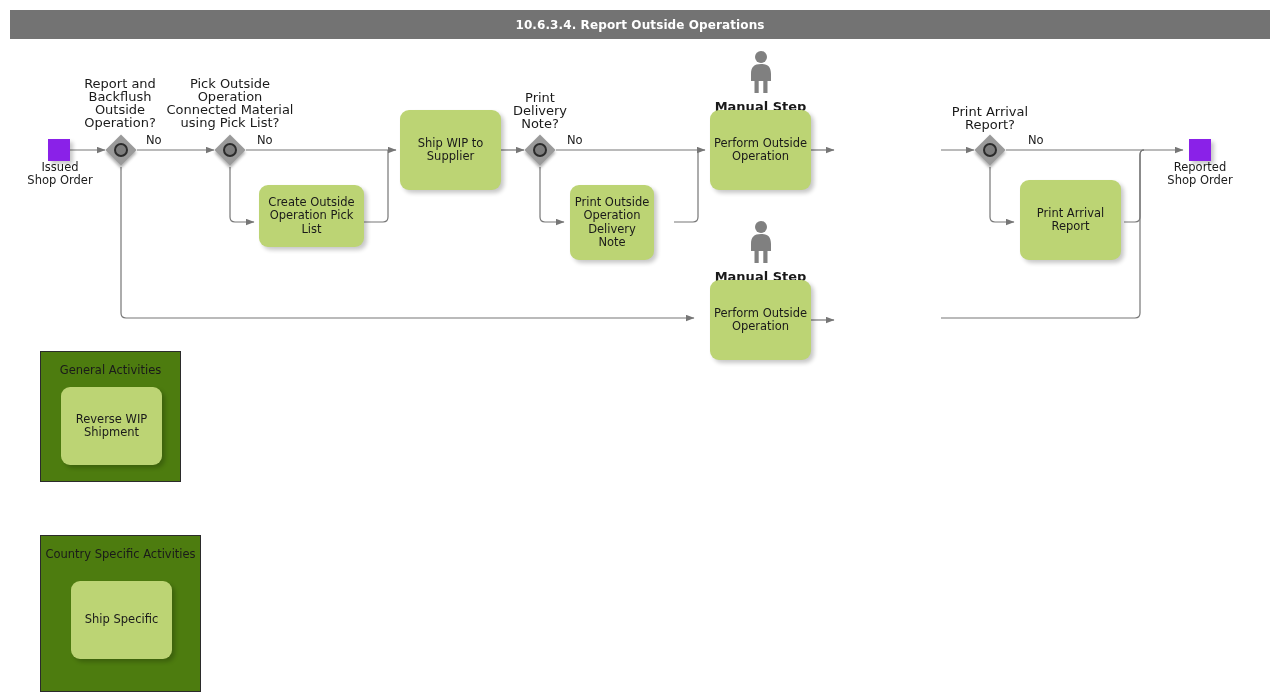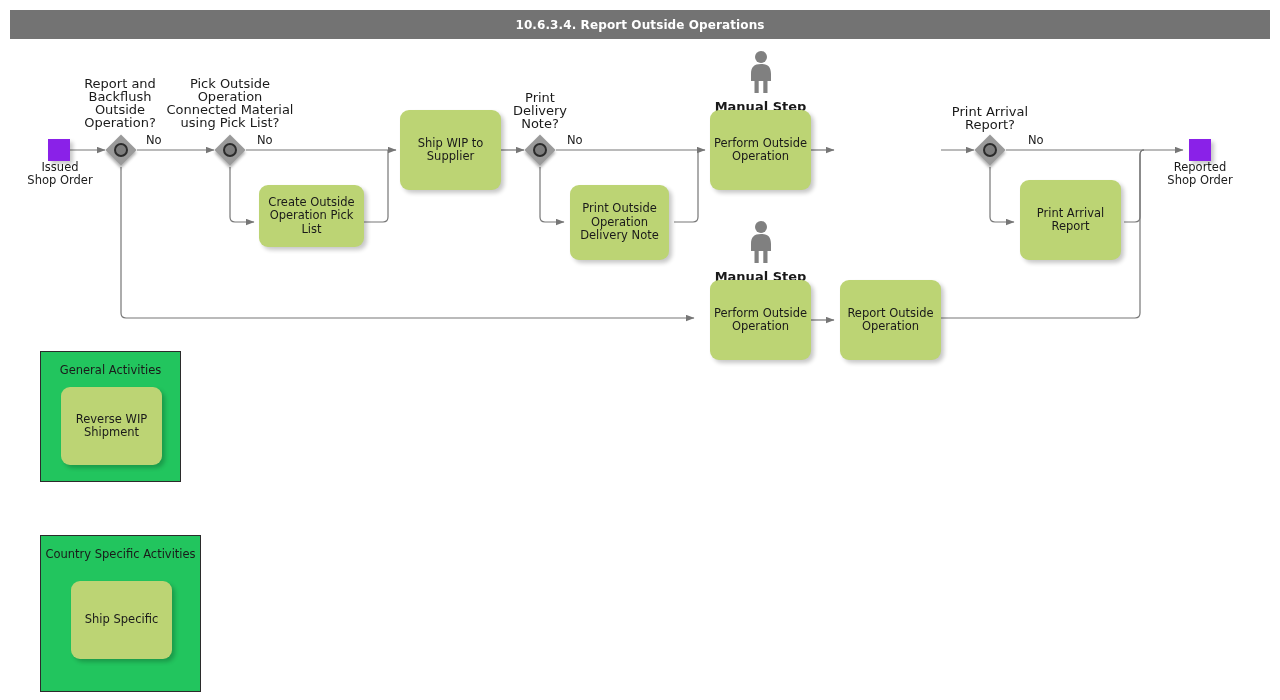--- a/index.html
+++ b/index.html
@@ -131,21 +131,21 @@
     font-size: 13px;
     color: #1a1a1a;
     font-family: "DejaVu Sans", sans-serif;
     margin-top: 1px;
     font-weight: bold;
   }
 
   
   .group-box {
     position: absolute;
-    background: #22c55e;
+    background: #4d7c0f;
     border: 1px solid #2b2b2b;
     box-sizing: border-box;
   }
   .group-box .group-title {
     position: absolute;
     left: 0;
     top: 11px;
     width: 100%;
     text-align: center;
     font-size: 11.5px;
@@ -243,21 +243,21 @@
 
   <div class="gateway-label" style="left:505px; top:91px; width:70px;">Print
 Delivery
 Note?</div>
   <div class="gateway" style="left:524px; top:134px;">
     <div class="diamond"></div>
     <div class="ring"></div>
   </div>
   <div class="flow-label" style="left:567px; top:133px;">No</div>
 
-  <div class="task" style="left:570px; top:185px; width:99px; height:75px;">
+  <div class="task" style="left:570px; top:185px; width:84px; height:75px;">
     <span class="task-label">Print Outside Operation Delivery Note</span>
   </div>
 
   <div class="manual-step" style="left:710px; top:50px; width:101px;">
     <svg width="30" height="44" viewBox="0 0 30 44">
       <circle cx="15" cy="7" r="6" fill="#808080"></circle>
       <path d="M15,14 C8,14 5,17 5,24 L5,31 L8.5,31 L8.5,43 L12.7,43 L12.7,31 L17.3,31 L17.3,43 L21.5,43 L21.5,31 L25,31 L25,24 C25,17 22,14 15,14 Z" fill="#808080"></path>
     </svg>
     <div class="ms-label">Manual Step</div>
   </div>
@@ -284,23 +284,20 @@
       <circle cx="15" cy="7" r="6" fill="#808080"></circle>
       <path d="M15,14 C8,14 5,17 5,24 L5,31 L8.5,31 L8.5,43 L12.7,43 L12.7,31 L17.3,31 L17.3,43 L21.5,43 L21.5,31 L25,31 L25,24 C25,17 22,14 15,14 Z" fill="#808080"></path>
     </svg>
     <div class="ms-label">Manual Step</div>
   </div>
 
   <div class="task" style="left:710px; top:280px; width:101px; height:80px;">
     <span class="task-label">Perform Outside Operation</span>
   </div>
 
-  <div class="task" style="left:840px; top:280px; width:101px; height:80px;">
-    <span class="task-label">Report Outside Operation</span>
-  </div>
 
   <div class="event" style="left:1189px; top:139px;"></div>
   <div class="event-label" style="left:1150px; top:161px; width:100px;">Reported
 Shop Order</div>
 
   <div class="group-box" style="left:40px; top:351px; width:141px; height:131px;">
     <div class="group-title">General Activities</div>
     <div class="task" style="left:20px; top:35px; width:101px; height:78px;">
       <span class="task-label">Reverse WIP Shipment</span>
     </div>

